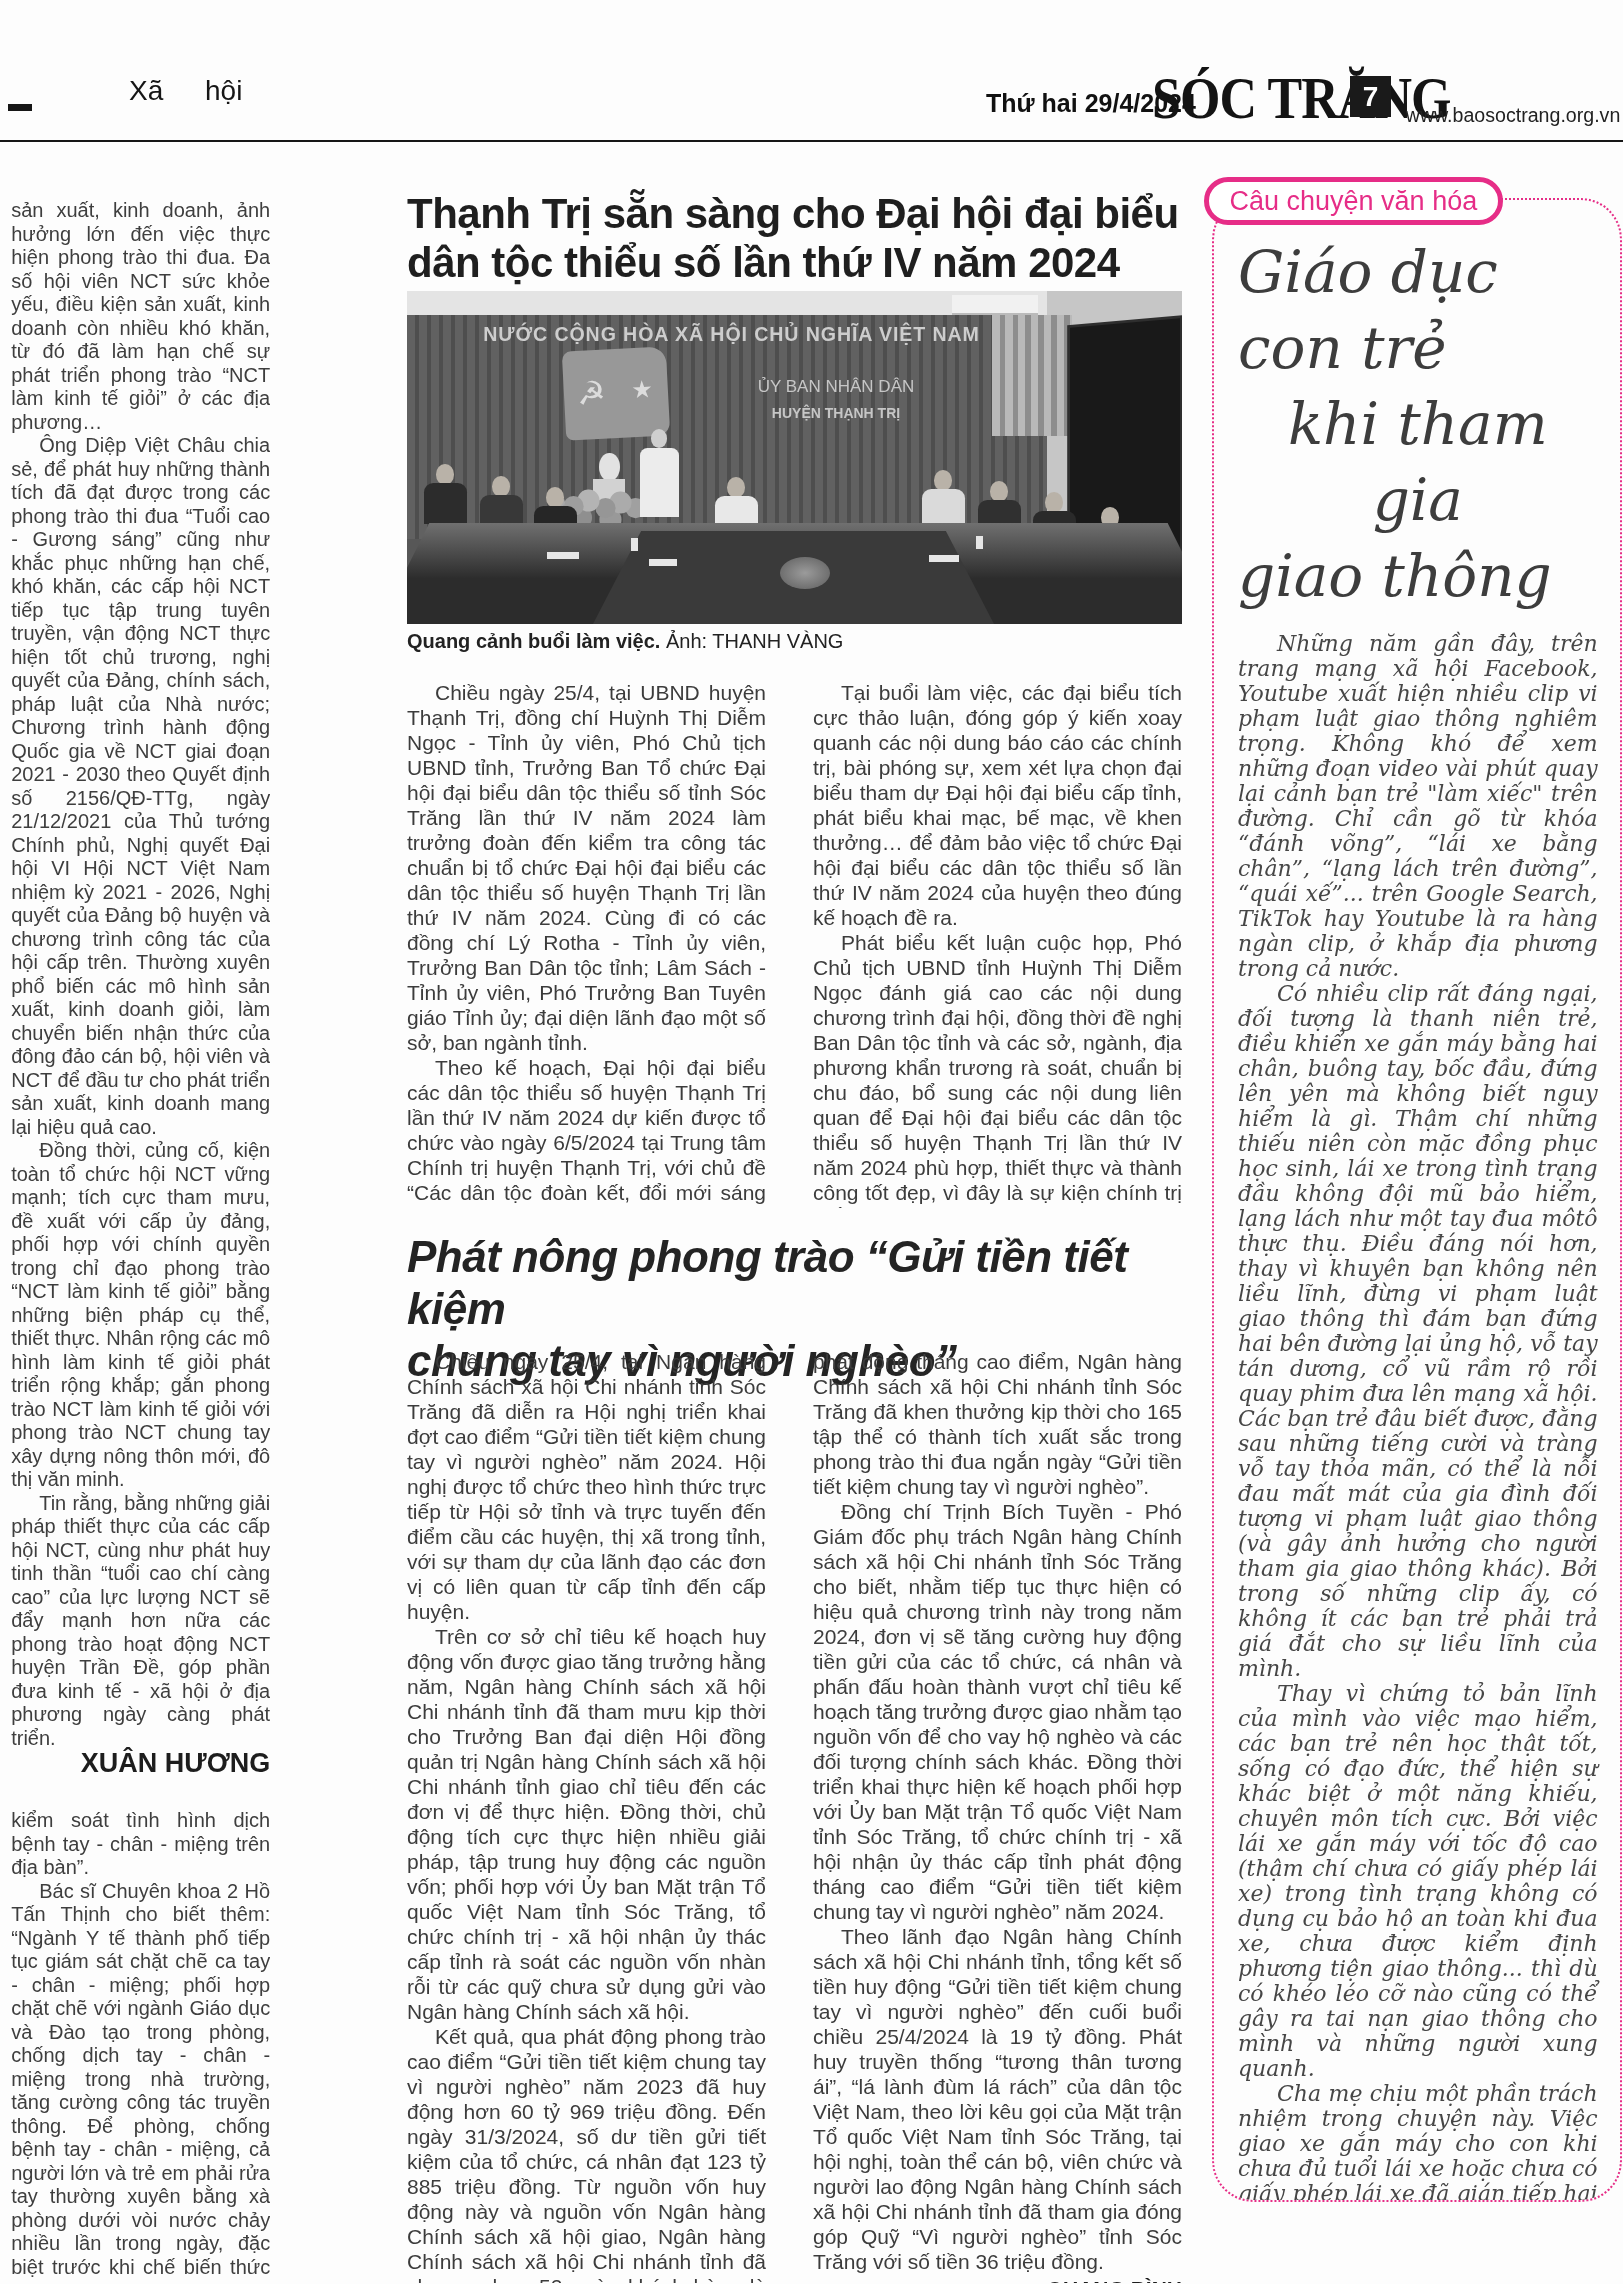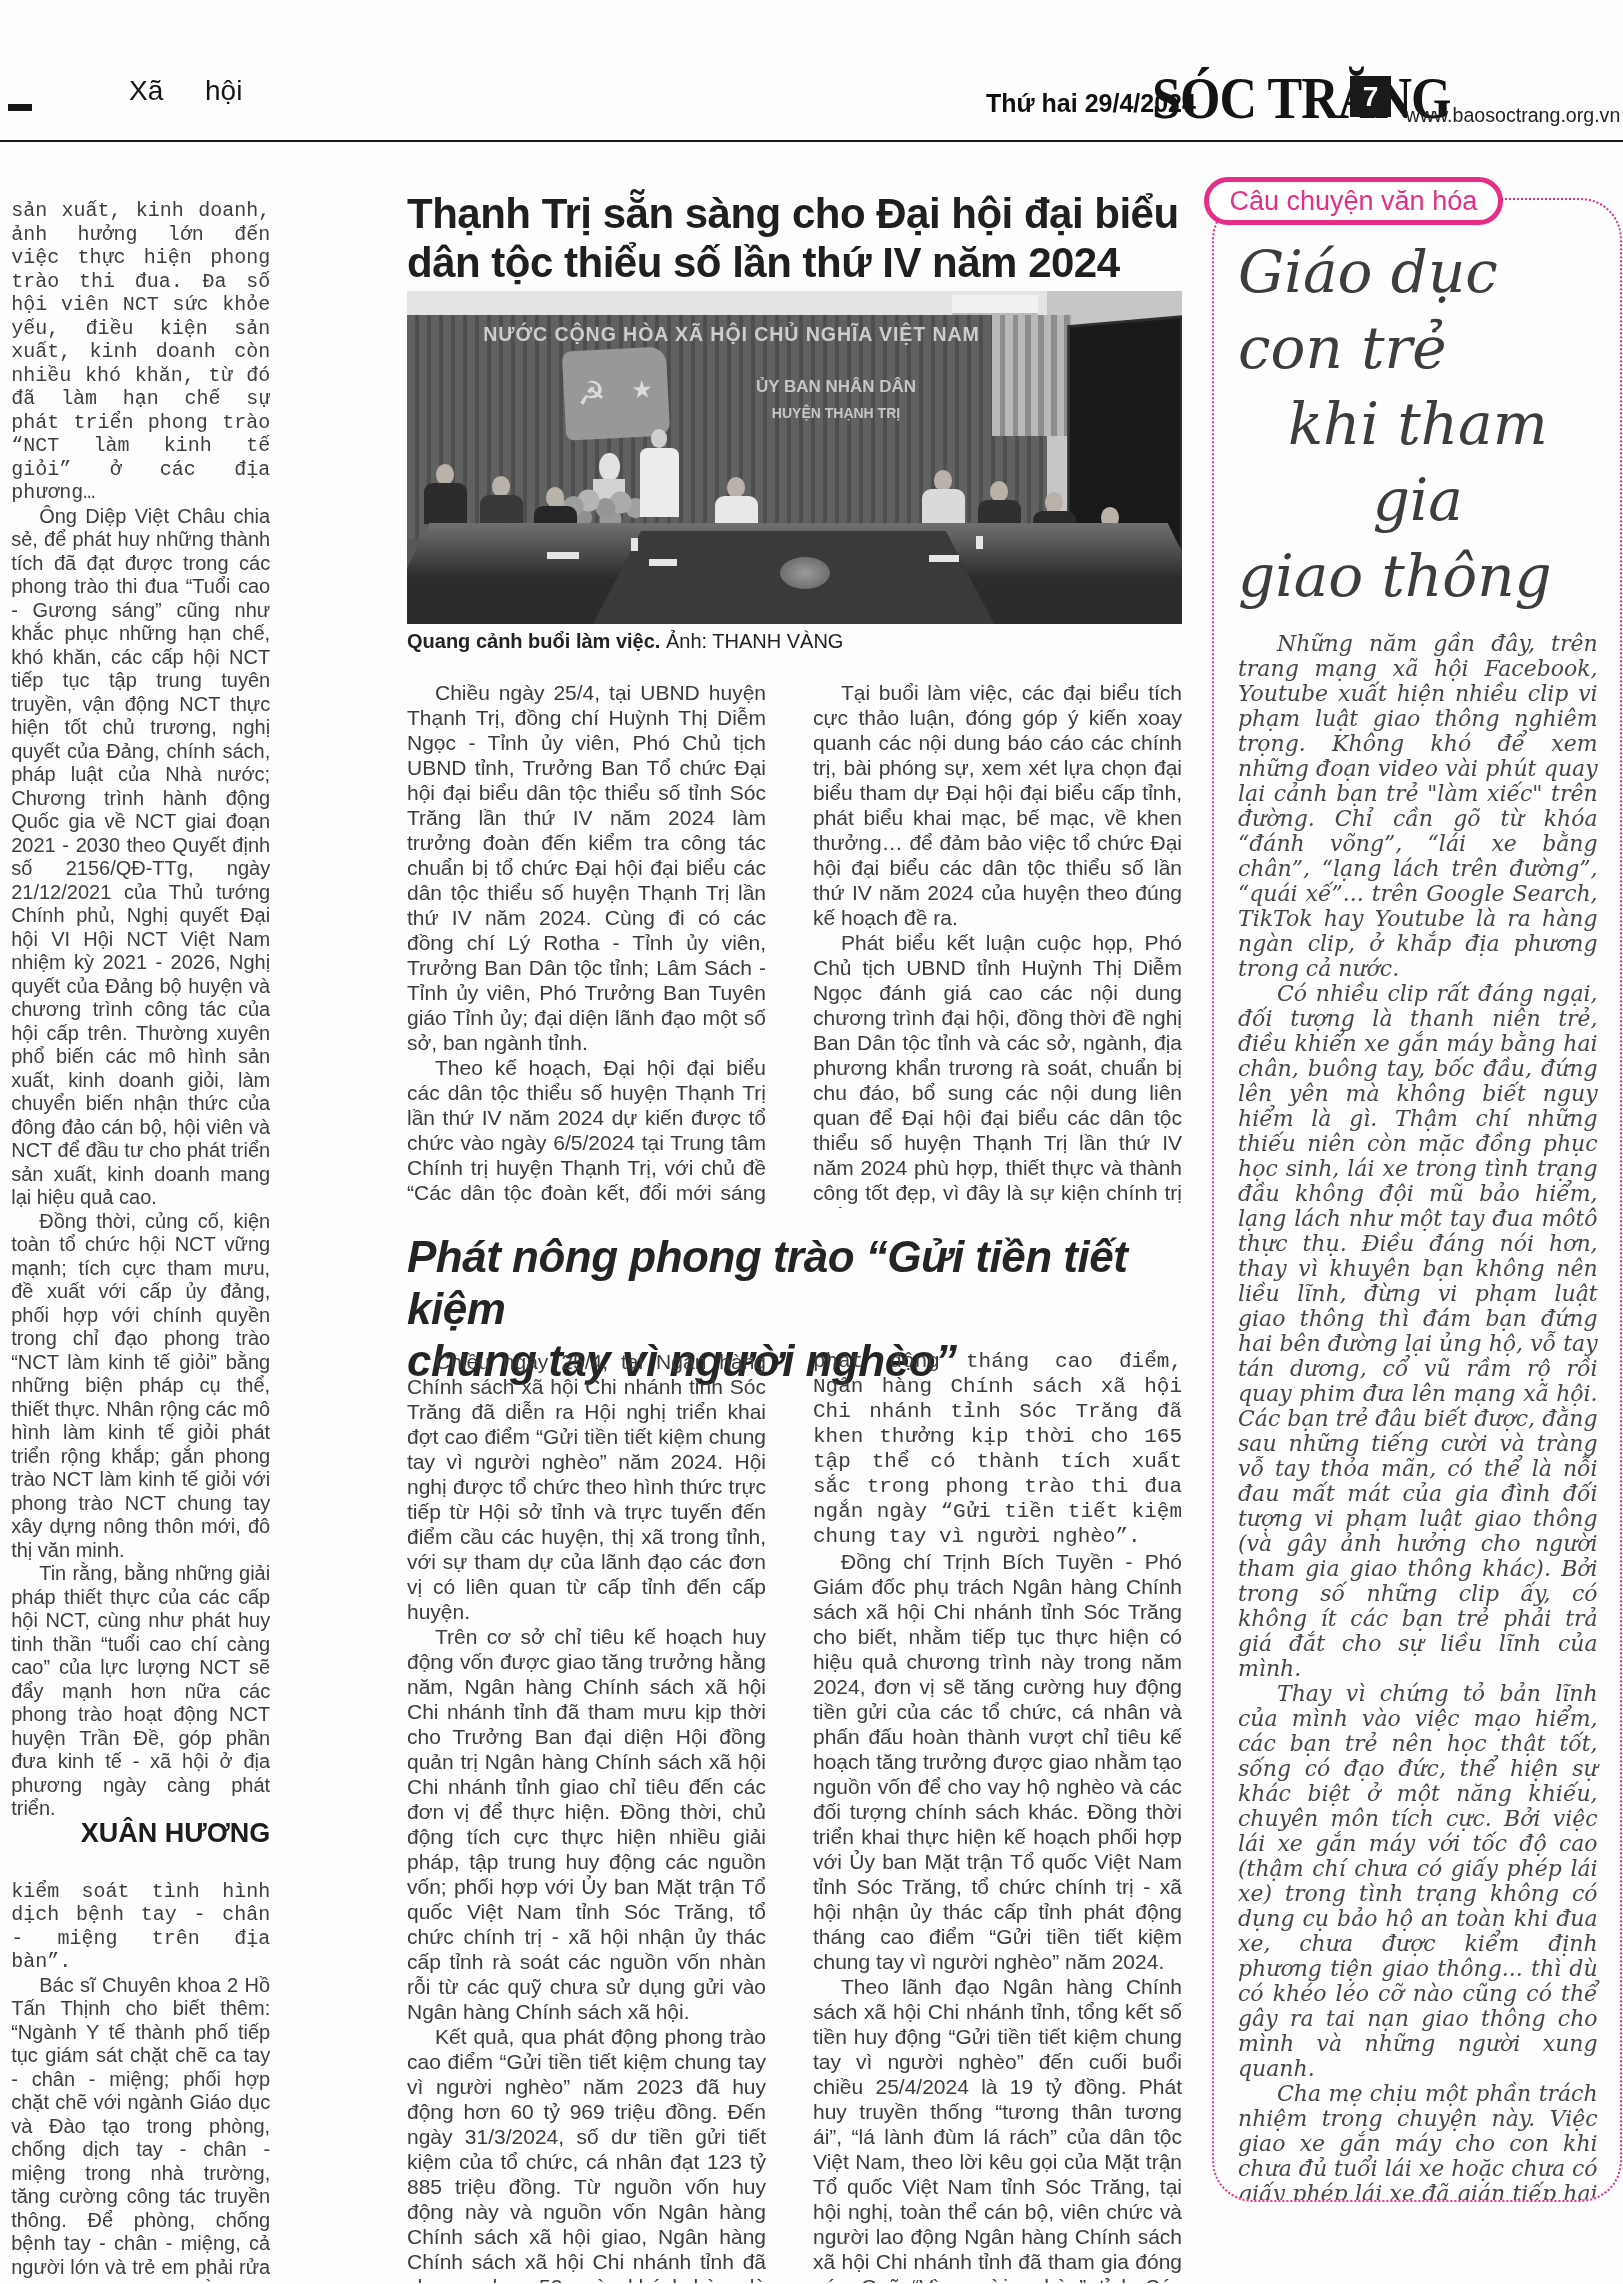--- a/index.html
+++ b/index.html
@@ -10,21 +10,21 @@
   .section-title{position:absolute;left:129px;top:75px;font-size:28px;color:#161616;word-spacing:34px;}
   .hdr-date{position:absolute;left:986px;top:89px;font-size:25px;font-weight:bold;color:#111;}
   .masthead{position:absolute;left:1152px;top:65px;font-family:"Liberation Serif",serif;
             font-weight:bold;font-size:52px;color:#141414;transform:scaleY(1.12);transform-origin:top left;letter-spacing:-0.9px;}
   .page-badge{position:absolute;left:1350px;top:76px;width:41px;height:41px;background:#1a1a1a;
               color:#fff;font-weight:bold;font-size:28px;display:flex;align-items:center;justify-content:center;}
   .website{position:absolute;right:3.7px;top:104px;font-size:19.6px;color:#222;}
   .hdr-rule{position:absolute;left:0;top:140px;width:1624px;height:1.9px;background:#161616;}
   
   .p{margin:0;text-align:justify;text-indent:28px;}
-  .p.noind{text-indent:0;font-family:Liberation Mono, monospace;}
+  .p.noind{text-indent:0;}
   .byline{font-weight:bold;text-align:right;color:#1d1d1d;margin:1.9px 0 0 0;}
   
   .left-col{position:absolute;left:11.2px;top:199px;width:259px;height:2083px;overflow:hidden;
             font-size:20px;line-height:23.5px;color:#3e3e3e;}
   .left-col .byline{font-size:27px;}
   .art-gap{height:34px;}
   
   .headline1{position:absolute;left:407px;top:189px;width:777px;font-size:42px;line-height:49px;
              font-weight:bold;color:#1f1f1f;letter-spacing:-0.5px;}
   .photo{position:absolute;left:407px;top:291px;width:775px;height:333px;background:#575757;overflow:hidden;}
@@ -45,21 +45,21 @@
   .ph-right{position:absolute;right:0;top:0;width:135px;height:100%;background:#c6c6c6;}
   .ph-ac{position:absolute;right:144px;top:3.7px;width:86px;height:18.6px;background:#f1f1f1;
          border-bottom:2.8px solid #bbb;}
   .ph-curtain{position:absolute;right:110px;top:24px;width:80px;height:121px;
               background:repeating-linear-gradient(90deg,#b9b9b9 0 7.5px,#8d8d8d 7.5px 13px);}
   .ph-tv{position:absolute;right:1.9px;top:32px;width:110px;height:241px;background:#191919;
          transform:skewY(-5deg);box-shadow:0 0 0 2.8px #2e2e2e;}
   .ph-banner1{position:absolute;left:45px;top:32px;width:559px;text-align:center;color:#cdcdcd;
               font-weight:bold;font-size:19.6px;letter-spacing:0.9px;white-space:nowrap;}
   .ph-banner2{position:absolute;left:308px;top:86px;width:242px;text-align:center;color:#c6c6c6;
-              font-weight:bold;font-size:17px;}
+              font-weight:normal;font-size:17px;}
   .ph-banner3{position:absolute;left:308px;top:114px;width:242px;text-align:center;color:#c6c6c6;
               font-weight:bold;font-size:14px;}
   .ph-flag{position:absolute;left:157px;top:58px;width:104px;height:89px;background:#989898;
            border-radius:9.3px 17px 13px 7.5px;transform:rotate(-3deg);color:#dcdcdc;}
   .ph-flag .hs{position:absolute;left:13px;top:24px;font-size:32px;}
   .ph-flag .st{position:absolute;right:15px;top:28px;font-size:24px;}
   .ph-bust-head{position:absolute;left:192px;top:162px;width:20.5px;height:28px;border-radius:50%;background:#e2e2e2;}
   .ph-bust-base{position:absolute;left:186px;top:188px;width:32px;height:24px;background:#d2d2d2;}
   .ph-flowers{position:absolute;left:149px;top:207px;width:9.3px;height:9.3px;border-radius:50%;background:#a9a9a9;
       box-shadow:13px 3.7px 0 5.6px #9e9e9e,28px -1.9px 0 6.5px #b4b4b4,45px 5.6px 0 5.6px #969696,60px 0 0 6.5px #ababab,

